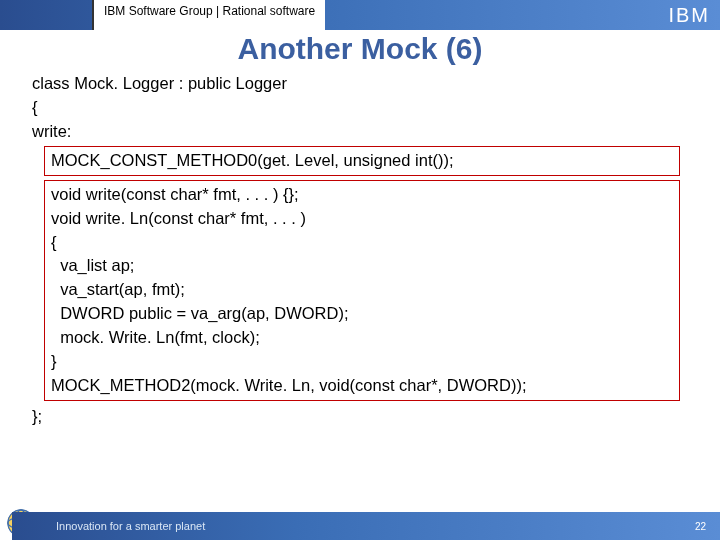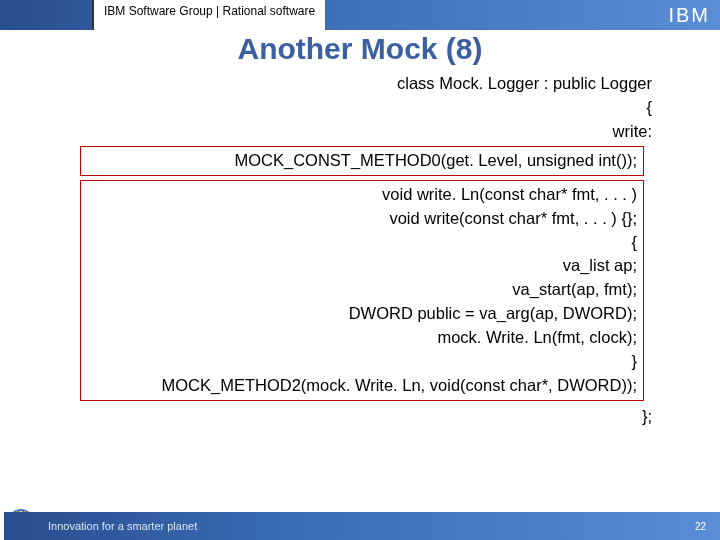--- a/index.html
+++ b/index.html
@@ -41,37 +41,36 @@
   .ibm-logo span { display:inline-block; }
   .title {
     text-align: center;
     font-size: 30px;
     font-weight: bold;
     color: #3b5fa0;
     margin-top: 2px;
     margin-bottom: 6px;
   }
   .content {
-    padding: 0 68px;
+    padding: 0 32px;
     font-size: 16.5px;
     line-height: 1.45;
     color: #000;
-    text-align: right;
   }
   .line { white-space: pre; }
   .box {
     border: 1.5px solid #c00000;
     padding: 2px 6px;
     margin: 2px 8px 4px 12px;
   }
   .box .line { padding-left: 0; }
   .footer {
     position: absolute;
     bottom: 0;
-    left: 4px;
+    left: 12px;
     right: 0;
     height: 28px;
     background: linear-gradient(to right, #2a4d8f 0%, #3a6db5 40%, #5a8dd5 100%);
     display: flex;
     align-items: center;
     justify-content: space-between;
     padding: 0 14px 0 44px;
     color: #fff;
   }
   .footer-text {
@@ -95,34 +94,34 @@
 
 <div class="header">
   <div class="header-left">
     <div class="header-tab">IBM Software Group | Rational software</div>
   </div>
   <div class="ibm-logo">
     <span>IBM</span>
   </div>
 </div>
 
-<div class="title">Another Mock (8)</div>
+<div class="title">Another Mock (6)</div>
 
 <div class="content">
   <div class="line">class Mock. Logger : public Logger</div>
   <div class="line">{</div>
   <div class="line">write:</div>
 
   <div class="box">
     <div class="line">MOCK_CONST_METHOD0(get. Level, unsigned int());</div>
   </div>
 
   <div class="box">
+    <div class="line">void write(const char* fmt, . . . ) {};</div>
     <div class="line">void write. Ln(const char* fmt, . . . )</div>
-    <div class="line">void write(const char* fmt, . . . ) {};</div>
     <div class="line">{</div>
     <div class="line">  va_list ap;</div>
     <div class="line">  va_start(ap, fmt);</div>
     <div class="line">  DWORD public = va_arg(ap, DWORD);</div>
     <div class="line">  mock. Write. Ln(fmt, clock);</div>
     <div class="line">}</div>
     <div class="line">MOCK_METHOD2(mock. Write. Ln, void(const char*, DWORD));</div>
   </div>
 
   <div class="line">};</div>

